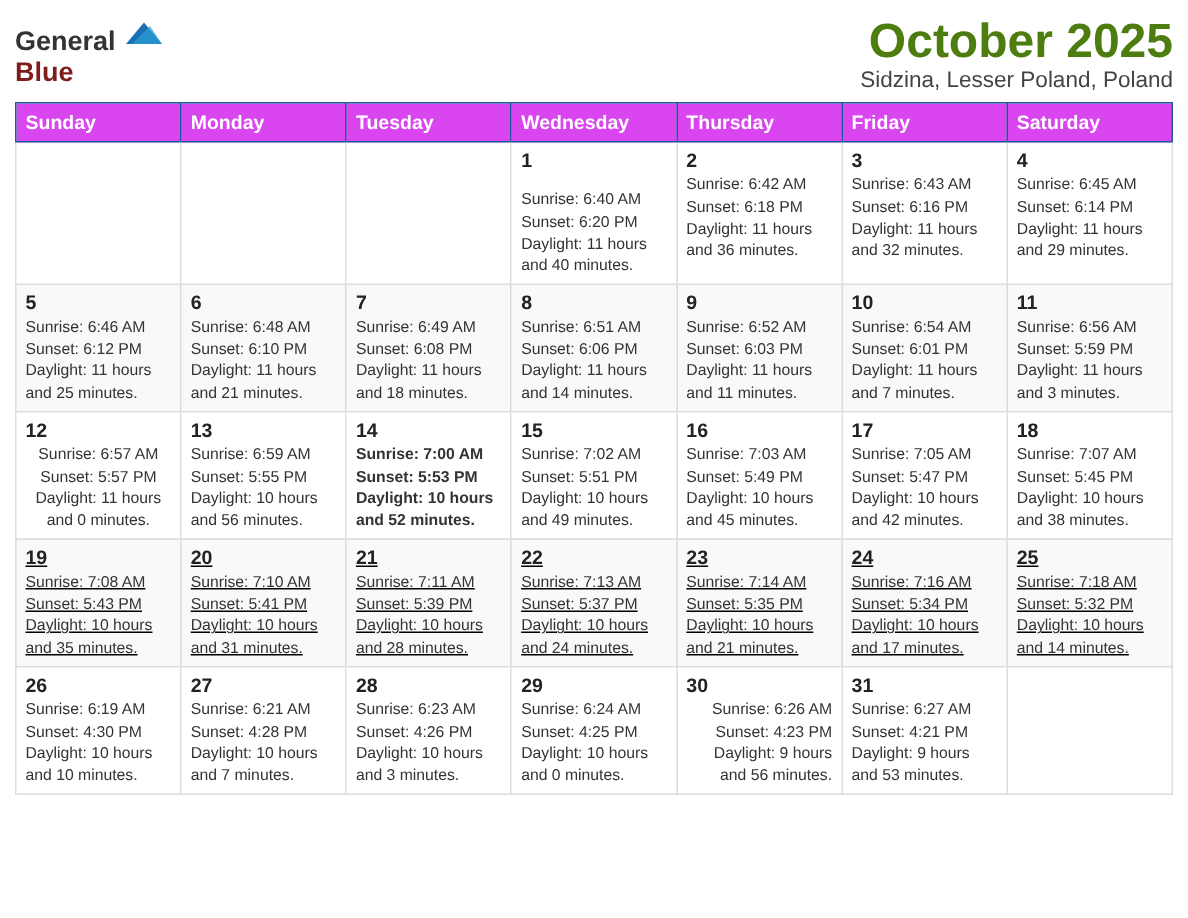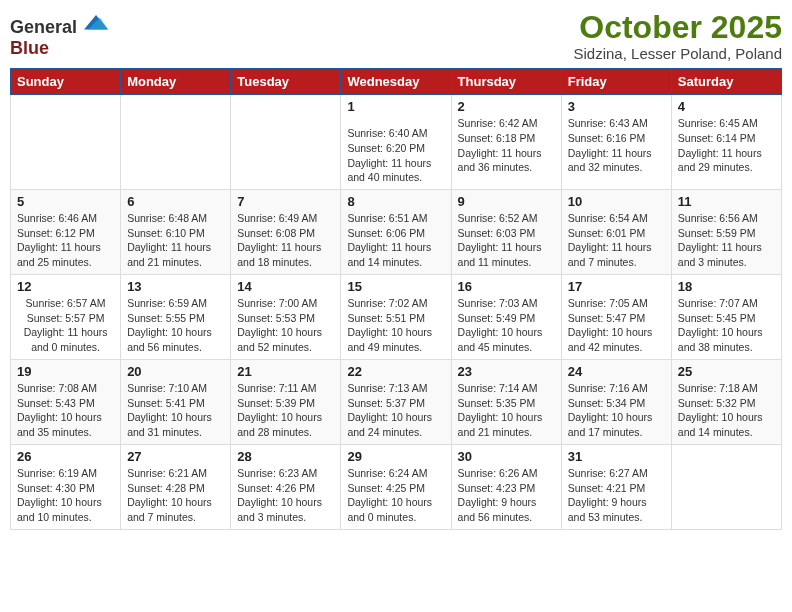--- a/index.html
+++ b/index.html
@@ -45,21 +45,21 @@
     .subtitle {
       font-size: 15px;
       color: #444;
     }
     .calendar {
       width: 100%;
       border-collapse: collapse;
       border: 1px solid #ccc;
     }
     .calendar th {
-      background-color: #b91c1c;
+      background-color: #d946ef;
       color: #fff;
       text-align: left;
       padding: 5px 6px;
       font-size: 13px;
       border: 1px solid #1a5a9a;
     }
     .calendar td {
       vertical-align: top;
       padding: 4px 6px;
       border: 1px solid #ddd;
@@ -219,21 +219,21 @@
         </td>
         <td>
           <span class="day-number">13</span>
           <div class="day-info" style="white-space: pre-line;">Sunrise: 6:59 AM
 Sunset: 5:55 PM
 Daylight: 10 hours
 and 56 minutes.</div>
         </td>
         <td>
           <span class="day-number">14</span>
-          <div class="day-info" style="white-space: pre-line;">Sunrise: 7:00 AM
+          <div class="day-info" style="white-space: pre-line; font-weight: bold;">Sunrise: 7:00 AM
 Sunset: 5:53 PM
 Daylight: 10 hours
 and 52 minutes.</div>
         </td>
         <td>
           <span class="day-number">15</span>
           <div class="day-info" style="white-space: pre-line;">Sunrise: 7:02 AM
 Sunset: 5:51 PM
 Daylight: 10 hours
 and 49 minutes.</div>
@@ -253,21 +253,21 @@
 and 42 minutes.</div>
         </td>
         <td>
           <span class="day-number">18</span>
           <div class="day-info" style="white-space: pre-line;">Sunrise: 7:07 AM
 Sunset: 5:45 PM
 Daylight: 10 hours
 and 38 minutes.</div>
         </td>
       </tr>
-      <tr class="week-row" style="background: #c4b5fd;">
+      <tr class="week-row" style="background: #c4b5fd; text-decoration: underline;">
         <td>
           <span class="day-number">19</span>
           <div class="day-info" style="white-space: pre-line;">Sunrise: 7:08 AM
 Sunset: 5:43 PM
 Daylight: 10 hours
 and 35 minutes.</div>
         </td>
         <td>
           <span class="day-number">20</span>
           <div class="day-info" style="white-space: pre-line;">Sunrise: 7:10 AM
@@ -335,21 +335,21 @@
         </td>
         <td>
           <span class="day-number">29</span>
           <div class="day-info" style="white-space: pre-line;">Sunrise: 6:24 AM
 Sunset: 4:25 PM
 Daylight: 10 hours
 and 0 minutes.</div>
         </td>
         <td>
           <span class="day-number">30</span>
-          <div class="day-info" style="white-space: pre-line;">Sunrise: 6:26 AM
+          <div class="day-info" style="white-space: pre-line; text-align: right;">Sunrise: 6:26 AM
 Sunset: 4:23 PM
 Daylight: 9 hours
 and 56 minutes.</div>
         </td>
         <td>
           <span class="day-number">31</span>
           <div class="day-info" style="white-space: pre-line;">Sunrise: 6:27 AM
 Sunset: 4:21 PM
 Daylight: 9 hours
 and 53 minutes.</div>

